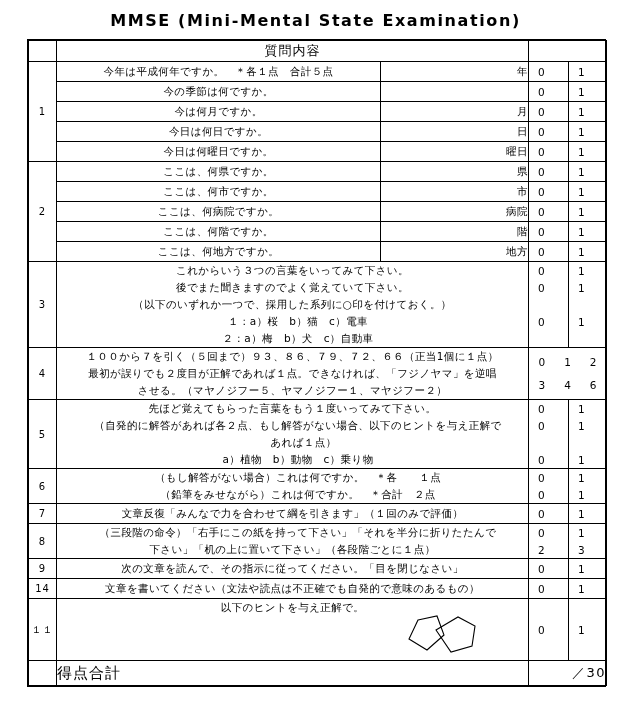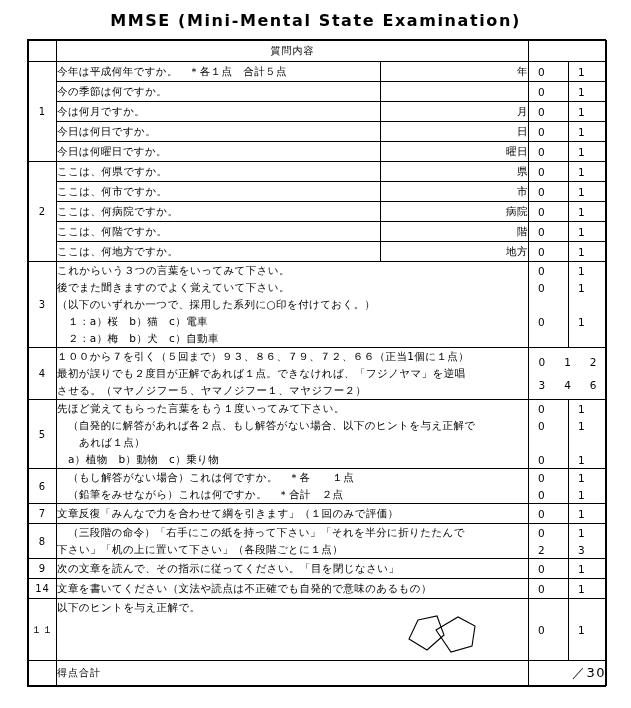--- a/index.html
+++ b/index.html
@@ -63,29 +63,30 @@
     letter-spacing: 1px;
     padding-top: 3px;
     font-family: "DejaVu Sans", "Liberation Sans", sans-serif;
   }
 
   .q-cell {
     padding: 3px 4px 3px 9px;
     line-height: 17px;
     letter-spacing: 0.4px;
     font-size: 10.5px;
+    text-align: center;
   }
   .q-line { white-space: pre; }
   .q-line.indent1 { padding-left: 11px; }
   .q-line.indent2 { padding-left: 22px; }
 
   .header-cell {
     text-align: center;
     height: 20px;
-    font-size: 10px;
+    font-size: 13px;
     letter-spacing: 1px;
   }
   .header-blank { }
 
   .ans-cell {
     text-align: right;
     padding-right: 6px;
     font-size: 10.5px;
     letter-spacing: 0.5px;
   }
@@ -119,21 +120,21 @@
     height: 44px;
   }
   .pent-wrap {
     position: absolute;
     right: 48px;
     top: -2px;
   }
 
   .total-label {
     padding-left: 9px;
-    font-size: 10px;
+    font-size: 15px;
     letter-spacing: 1px;
     height: 24px;
   }
   .total-value {
     text-align: right;
     padding-right: 7px;
     font-size: 13px;
     letter-spacing: 1.5px;
   }
   .triple-row { height: 23px; display: flex; align-items: center; justify-content: space-around; }

